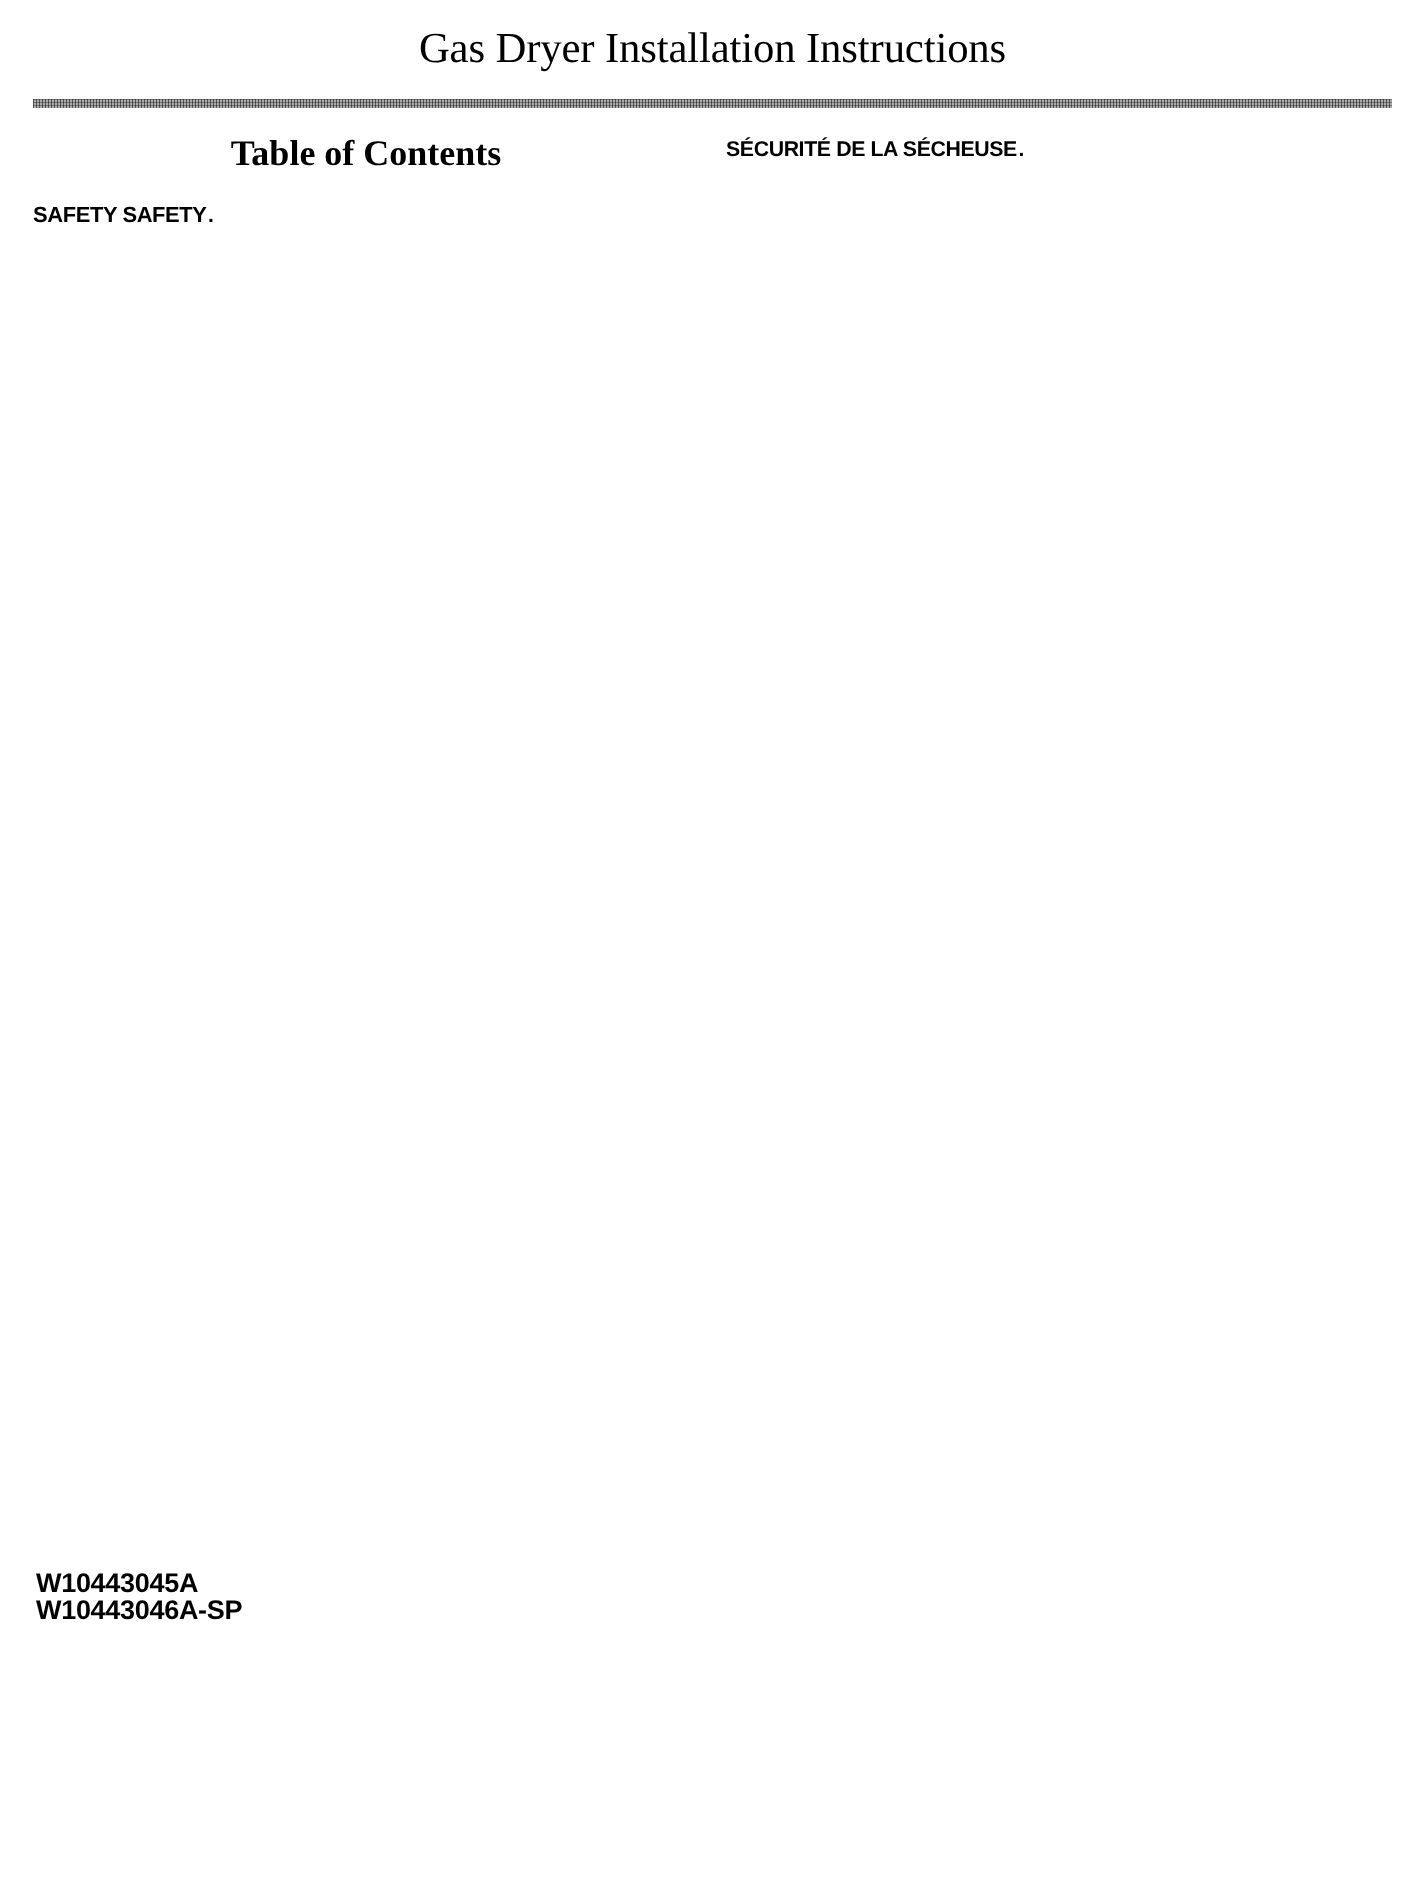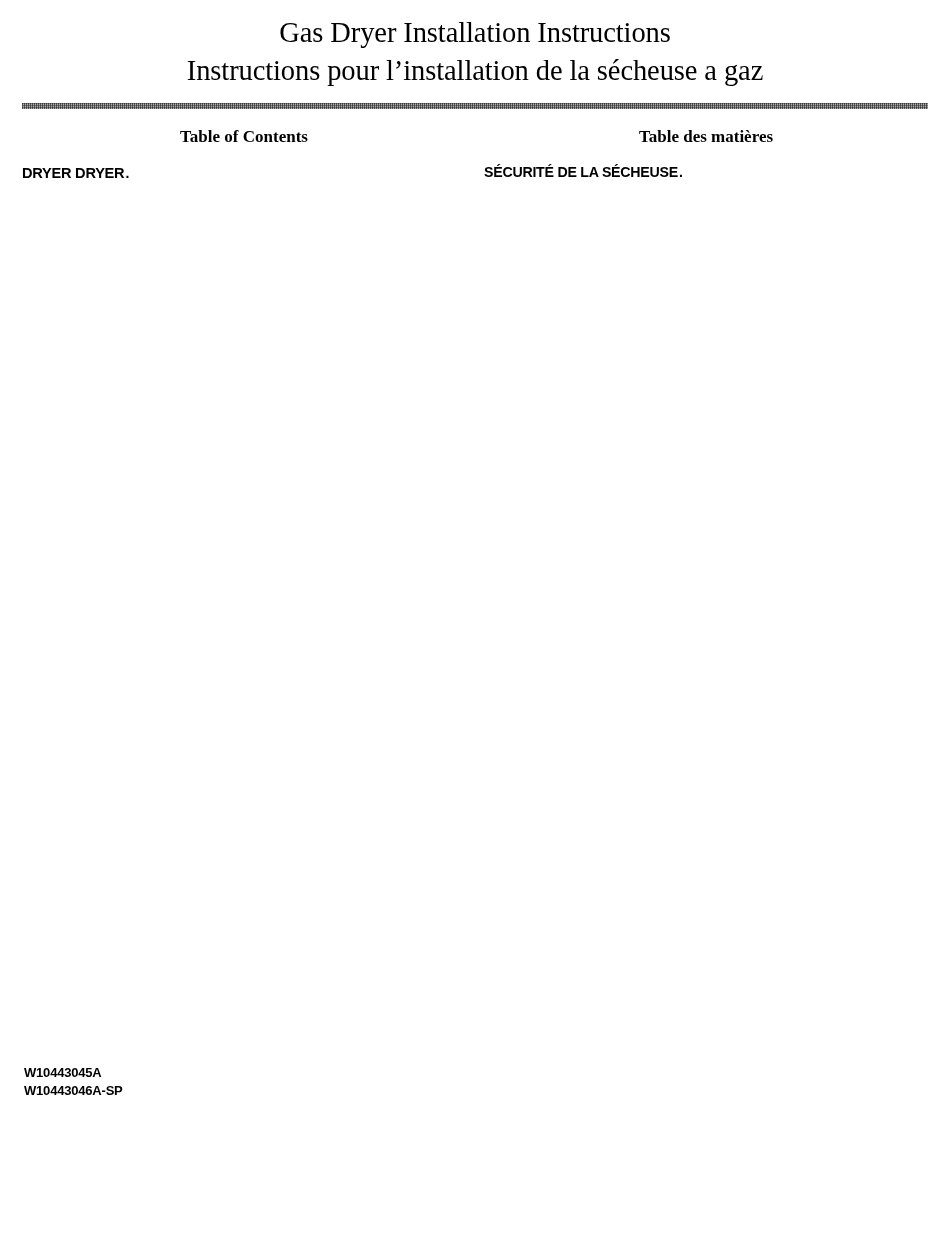--- a/index.html
+++ b/index.html
@@ -67,21 +67,21 @@
   }
   .col-left { padding-right: 0; }
   .col-gap { width: 18px; flex: none; }
   .col-right { width: 444px; }
 
   
   .toc-wrap { margin-top: 18px; }
   .toc-heading {
     font-family: "Liberation Serif", serif;
     font-weight: bold;
-    font-size: 17px;
+    font-size: 24px;
     text-align: center;
     margin-bottom: 16px;
   }
   .toc-list { display: block; }
 
   .toc-row {
     display: flex;
     align-items: baseline;
     width: 100%;
   }
@@ -118,53 +118,51 @@
   }
   .lvl-major .leader::before { font-size: 14px; letter-spacing: 1.4px; }
   .lvl-major .page { min-width: 24px; }
 
   .col-right .lvl-major { font-size: 14.2px; line-height: 19.6px; }
 
   
   .partnums {
     position: absolute;
     left: 24px;
-    bottom: 13px;
-    font-size: 13px;
+    bottom: 30px;
+    font-size: 18px;
     font-weight: bold;
     line-height: 17.5px;
     letter-spacing: -0.2px;
   }
 </style>
 </head>
 <body>
 
 <div class="page">
 
   <div class="title-block">
     <div class="title-line">Gas Dryer Installation Instructions</div>
-    <div class="title-line">Instructions pour l’installation de la sécheuse a gaz</div>
   </div>
 
   <div class="rule rule-1"></div>
 
   <div class="cols toc-wrap">
     <div class="col col-left">
       <div class="toc-heading">Table of Contents</div>
       <div class="toc-list">
           <div class="toc-row lvl-major">
-            <span class="label">DRYER DRYER</span>
+            <span class="label">SAFETY SAFETY</span>
             <span class="leader"></span>
             <span class="page">2</span>
           </div>
         </div>
     </div>
     <div class="col-gap"></div>
     <div class="col col-right">
-      <div class="toc-heading">Table des matières</div>
       <div class="toc-list">
           <div class="toc-row lvl-major">
             <span class="label">SÉCURITÉ DE LA SÉCHEUSE</span>
             <span class="leader"></span>
             <span class="page">17</span>
           </div>
         </div>
     </div>
   </div>
 

